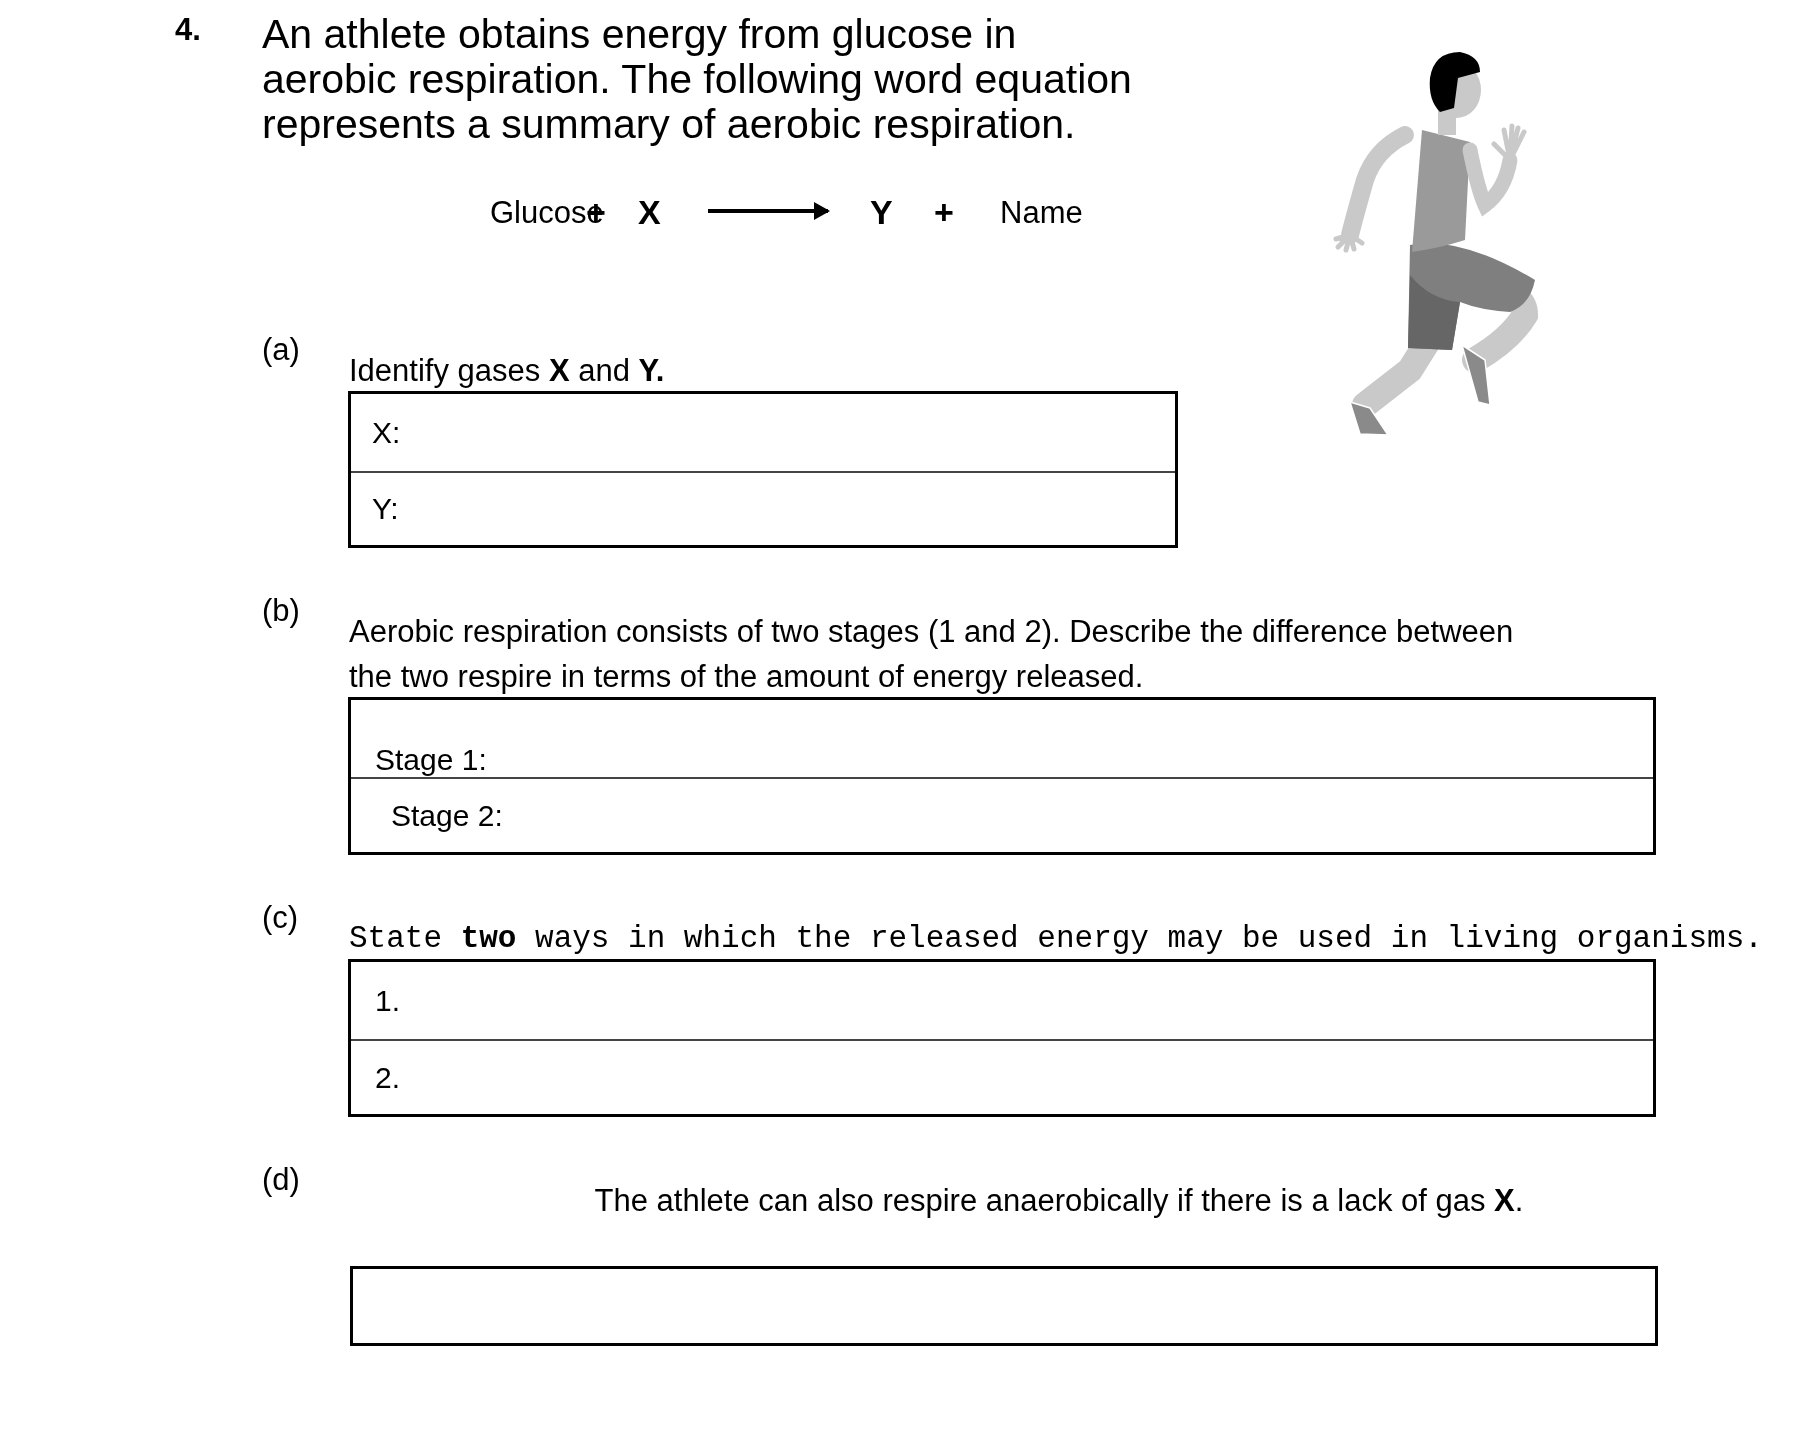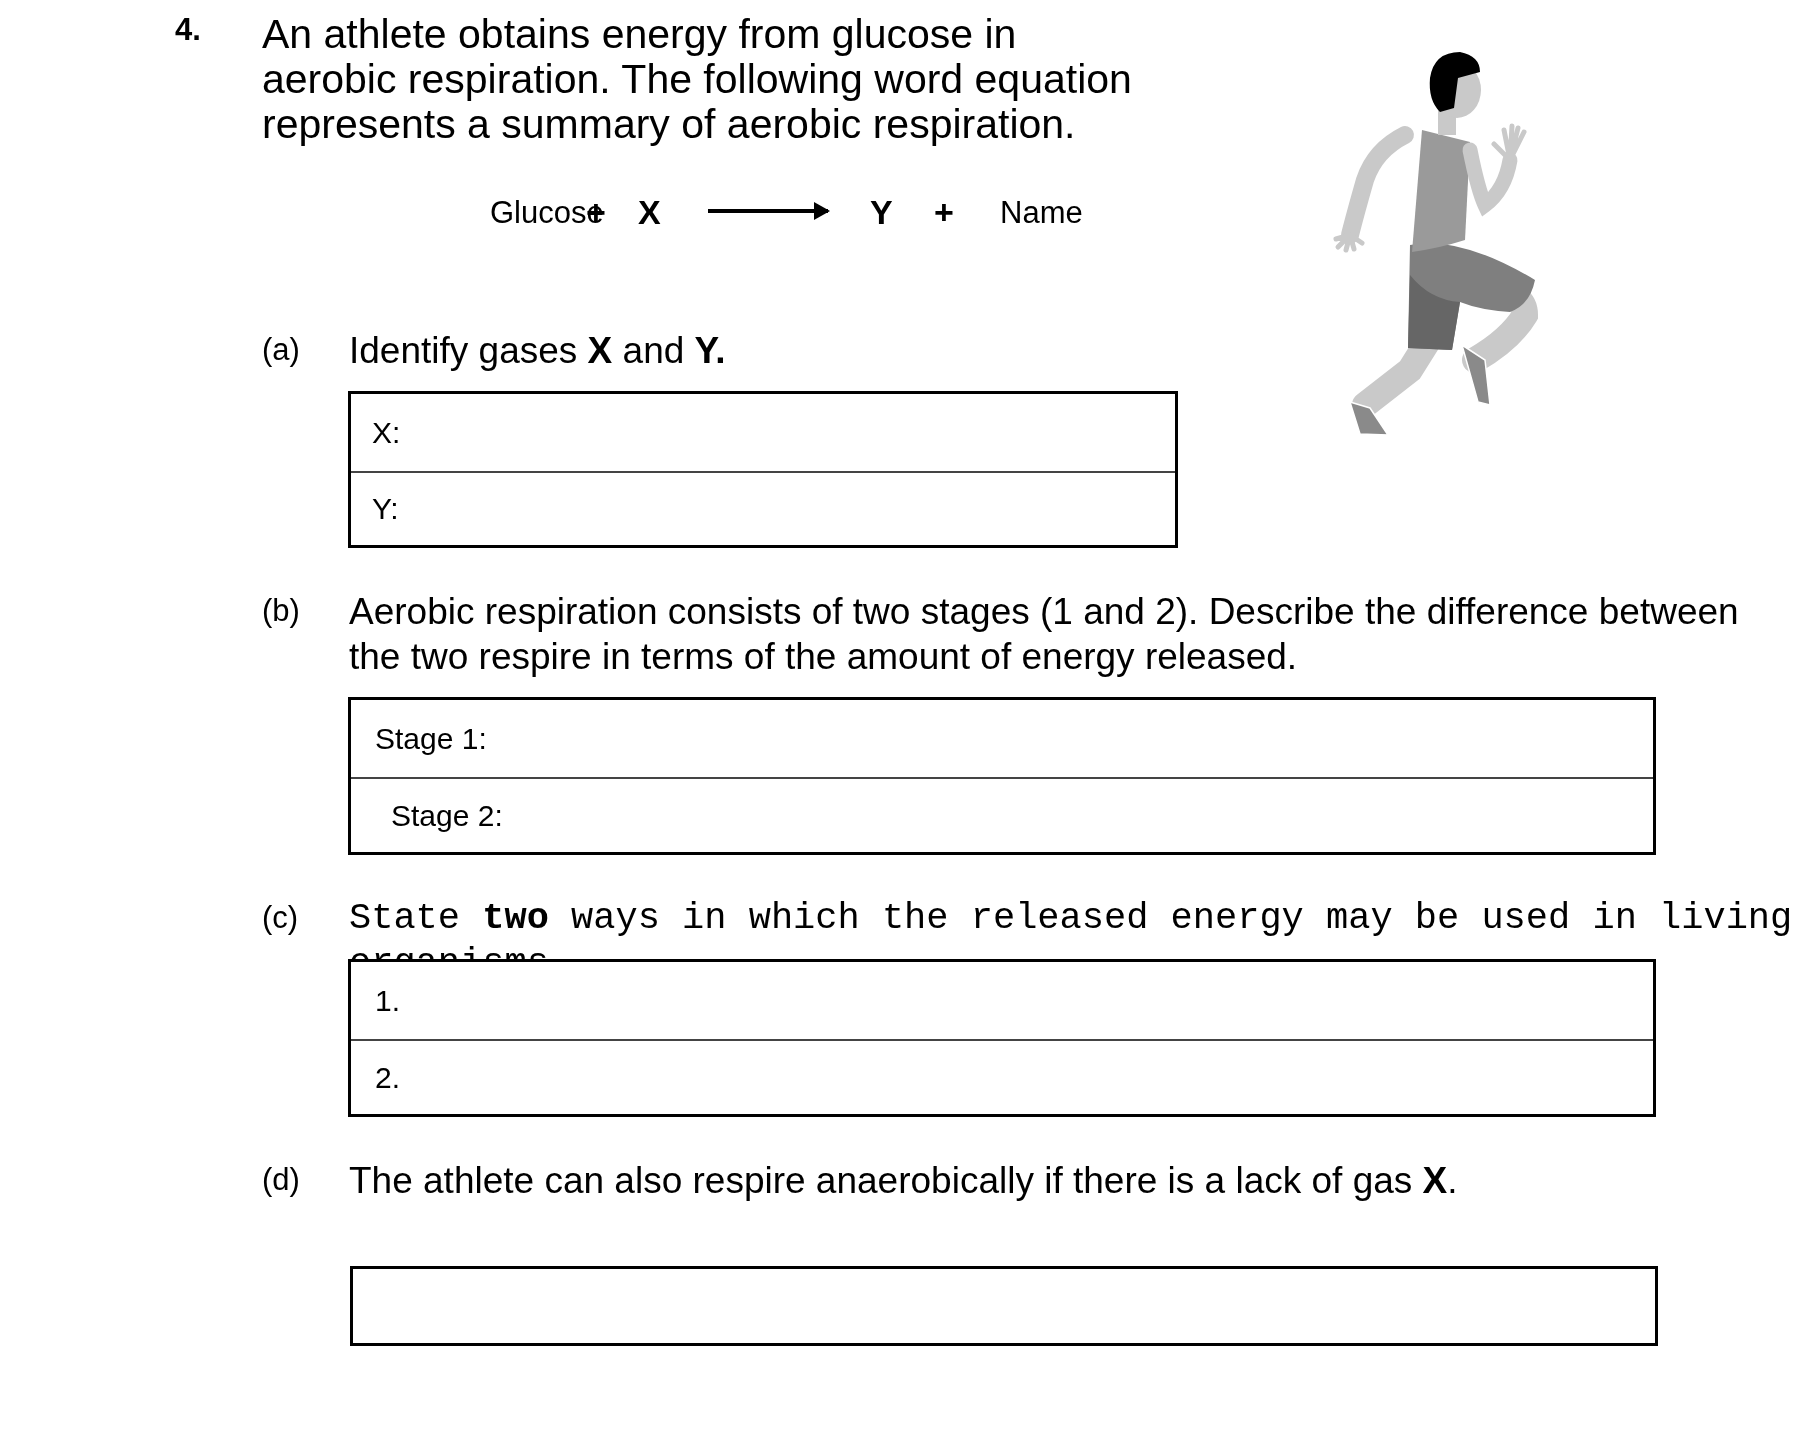--- a/index.html
+++ b/index.html
@@ -7,21 +7,21 @@
          font-family:"Liberation Sans", "DejaVu Sans", sans-serif; color:#000; font-size:30px; }
   .abs { position:absolute; }
   .qnum { left:175px; top:12px; font-weight:bold; font-size:31px; }
   .stem { left:262px; top:12px; width:880px; line-height:45px; font-size:41px; }
   .eq { top:190px; font-size:31px; height:45px; line-height:45px; }
   .eq.b { font-weight:bold; font-size:34px; }
   .arrow { left:708px; top:209px; width:120px; height:4px; background:#000; }
   .arrow::after { content:""; position:absolute; right:-2px; top:-7px; border-left:16px solid #000;
                   border-top:9px solid transparent; border-bottom:9px solid transparent; }
   .plabel { font-size:31px; }
-  .ptext { font-size:37px; line-height:45px; }
+  .ptext { font-size:31px; line-height:45px;margin-top:20px; }
   .ptext b { font-weight:bold; }
   .box { border:3px solid #000; box-sizing:border-box; background:#fff; }
   .row { position:relative; box-sizing:border-box; font-size:30px; padding-left:20px; display:flex; align-items:center; }
   .row + .row { border-top:2px solid #444; }
   .runner { left:1330px; top:30px; width:250px; height:410px; }
 </style>
 </head>
 <body>
 
 <div class="abs qnum">4.</div>
@@ -73,21 +73,21 @@
     <span>Y:</span>
   </div>
 </div>
 
 <div class="abs plabel" style="left:262px; top:593px;">(b)</div>
 <div class="abs ptext" style="left:349px; top:589px; width:1400px;">
   <div>Aerobic respiration consists of two stages (1 and 2).  Describe the difference between</div>
   <div>the two respire in terms of the amount of energy released.</div>
 </div>
 <div class="abs box" style="left:348px; top:697px; width:1308px; height:158px;">
-  <div class="row" style="height:77px; padding-left:24px;">
+  <div class="row" style="height:77px; padding-left:24px;align-items:flex-end;">
     <span>Stage 1:</span>
   </div>
   <div class="row" style="height:75px; padding-left:40px;">
     <span>Stage 2:</span>
   </div>
 </div>
 
 <div class="abs plabel" style="left:262px; top:900px;">(c)</div>
 <div class="abs ptext" style="left:349px; top:896px;font-family:Liberation Mono, monospace;">
   <span>State </span><b>two</b><span> ways in which the released energy may be used in living organisms.</span>
@@ -95,16 +95,16 @@
 <div class="abs box" style="left:348px; top:959px; width:1308px; height:158px;">
   <div class="row" style="height:77px; padding-left:24px;">
     <span>1.</span>
   </div>
   <div class="row" style="height:75px; padding-left:24px;">
     <span>2.</span>
   </div>
 </div>
 
 <div class="abs plabel" style="left:262px; top:1162px;">(d)</div>
-<div class="abs ptext" style="left:349px; top:1158px; width:1420px;">
+<div class="abs ptext" style="left:349px; top:1158px; width:1420px;text-align:center;">
   <div><span>The athlete can also respire anaerobically if there is a lack of gas </span><b>X</b><span>.</span></div>
 </div>
 <div class="abs box" style="left:350px; top:1266px; width:1308px; height:80px;"></div>
 
 </body></html>

